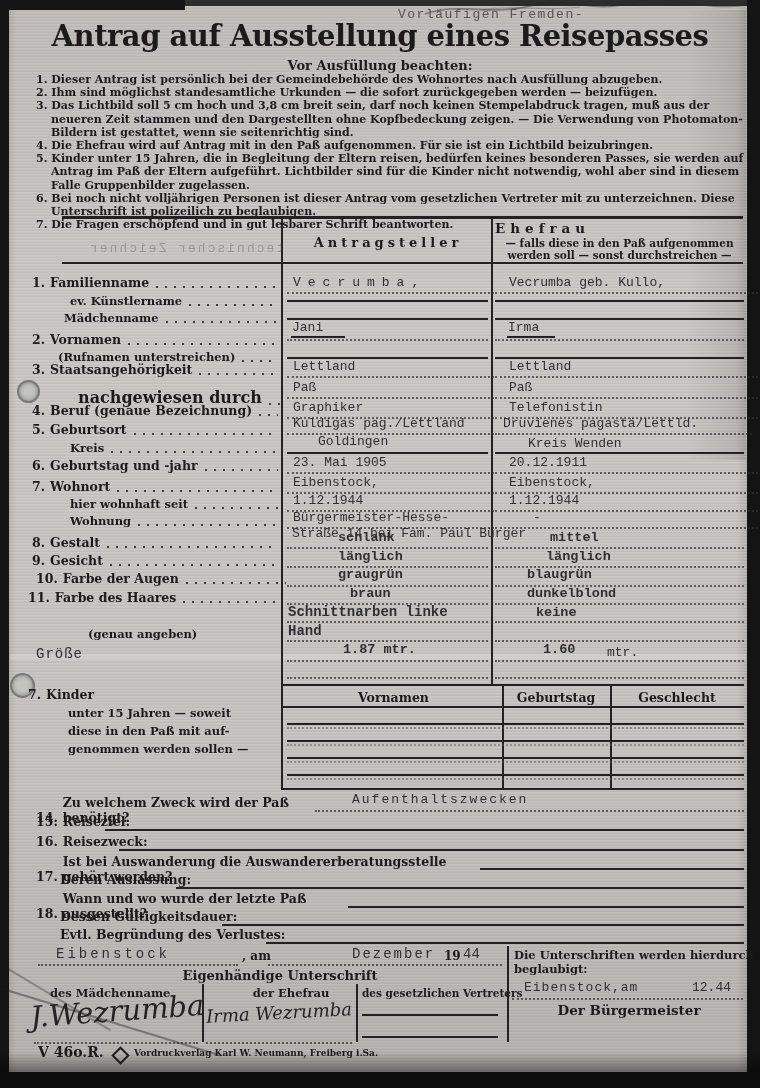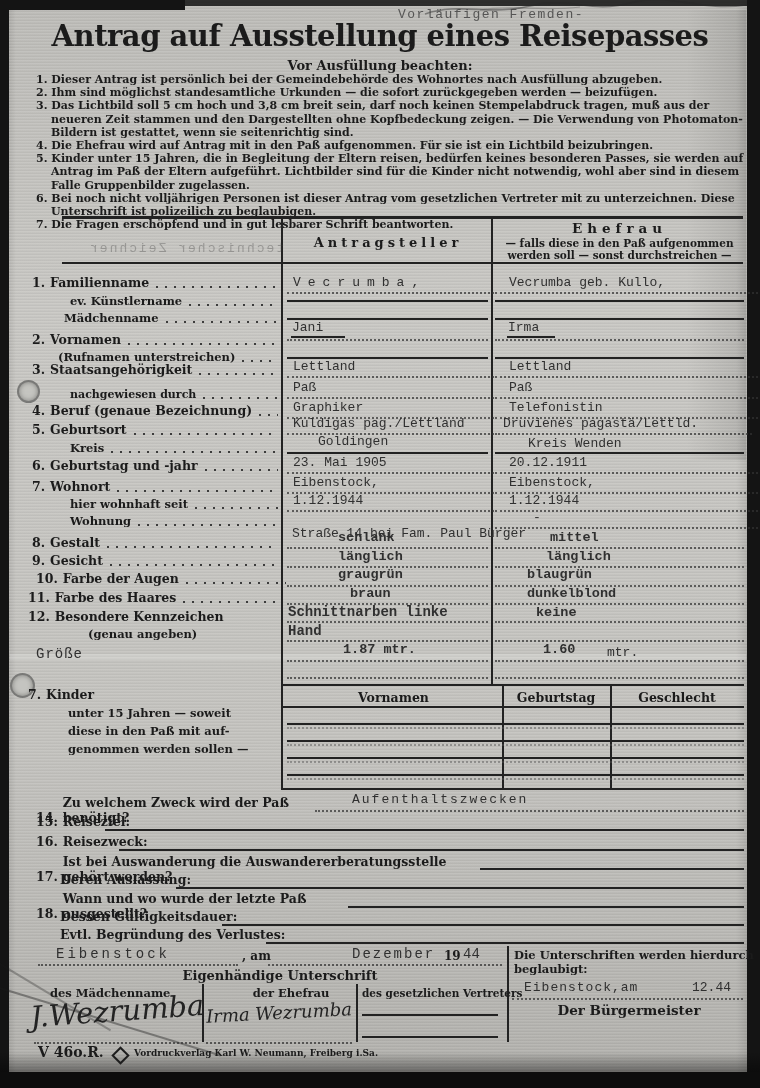--- a/index.html
+++ b/index.html
@@ -77,21 +77,21 @@
   </div>
 
   <div class="hl" style="left:62px;top:216px;width:681px;height:3px"></div>
   <div class="hl" style="left:62px;top:262px;width:681px;height:2px"></div>
   <div class="vl" style="left:281px;top:216px;width:2px;height:573px"></div>
   <div class="vl" style="left:491px;top:216px;width:2px;height:468px"></div>
 
   <div class="abs tw bleed" style="left:88px;top:241px;font-size:13px;letter-spacing:2px">technischer Zeichner</div>
 
   <div class="abs fr" style="left:287px;top:235px;width:202px;text-align:center;font-size:13px;letter-spacing:4px">Antragsteller</div>
-  <div class="abs fr" style="left:495px;top:220px;width:249px;text-align:center;font-size:13.5px;letter-spacing:5px">Ehefrau</div>
+  <div class="abs fr" style="left:495px;top:220px;width:249px;font-size:13.5px;letter-spacing:5px">Ehefrau</div>
   <div class="abs fr" style="left:495px;top:237px;width:249px;text-align:center;font-size:10.5px">— falls diese in den Paß aufgenommen</div>
   <div class="abs fr" style="left:495px;top:249px;width:249px;text-align:center;font-size:10.5px">werden soll — sonst durchstreichen —</div>
 
   <div class="abs fr flexlbl" style="left:32px;top:275px;width:246px;font-size:12.5px">
       <span class="num">1.</span>
       <span>Familienname</span>
       <span class="leader"></span>
     </div>
   <div class="abs fr flexlbl" style="left:70px;top:294px;width:208px;font-size:11.5px">
       <span>ev. Künstlername</span>
@@ -108,21 +108,21 @@
     </div>
   <div class="abs fr flexlbl" style="left:58px;top:350px;width:220px;font-size:11.5px">
       <span>(Rufnamen unterstreichen)</span>
       <span class="leader"></span>
     </div>
   <div class="abs fr flexlbl" style="left:32px;top:362px;width:246px;font-size:12.5px">
       <span class="num">3.</span>
       <span>Staatsangehörigkeit</span>
       <span class="leader"></span>
     </div>
-  <div class="abs fr flexlbl" style="left:70px;top:388px;width:208px;font-size:11px">
+  <div class="abs fr flexlbl" style="left:78px;top:388px;width:208px;font-size:16px">
       <span>nachgewiesen durch</span>
       <span class="leader"></span>
     </div>
   <div class="abs fr flexlbl" style="left:32px;top:403px;width:246px;font-size:12.5px">
       <span class="num">4.</span>
       <span>Beruf (genaue Bezeichnung)</span>
       <span class="leader"></span>
     </div>
   <div class="abs fr flexlbl" style="left:32px;top:422px;width:246px;font-size:12.5px">
       <span class="num">5.</span>
@@ -163,24 +163,20 @@
     </div>
   <div class="abs fr flexlbl" style="left:36px;top:571px;width:250px;font-size:12.5px">
       <span class="num">10.</span>
       <span>Farbe der Augen</span>
       <span class="leader"></span>
     </div>
   <div class="abs fr flexlbl" style="left:28px;top:590px;width:250px;font-size:12.5px">
       <span class="num">11.</span>
       <span>Farbe des Haares</span>
       <span class="leader"></span>
-    </div>
-  <div class="abs fr flexlbl" style="left:28px;top:609px;width:250px;font-size:12.5px">
-      <span class="num">12.</span>
-      <span>Besondere Kennzeichen</span>
     </div>
   <div class="abs fr" style="left:88px;top:627px;font-size:11.5px">(genau angeben)</div>
   <div class="abs tw" style="left:36px;top:646px;font-size:14px;letter-spacing:1px">Größe</div>
 
   <div class="abs fr flexlbl" style="left:28px;top:687px;width:250px;font-size:12.5px">
       <span class="num">7.</span>
       <span>Kinder</span>
     </div>
   <div class="abs fr" style="left:68px;top:706px;font-size:11.5px">unter 15 Jahren — soweit</div>
   <div class="abs fr" style="left:68px;top:724px;font-size:11.5px">diese in den Paß mit auf-</div>
@@ -217,20 +213,21 @@
   <div class="abs tw" style="left:528px;top:436px;font-size:13px">Kreis Wenden</div>
   <div class="hl" style="left:287px;top:452px;width:201px;height:2px"></div>
   <div class="hl" style="left:495px;top:452px;width:249px;height:2px"></div>
 
   <div class="cell tw db" style="left:287px;top:455px;width:201px;padding-left:6px">23. Mai 1905</div>
   <div class="cell tw db" style="left:495px;top:455px;width:249px;padding-left:14px">20.12.1911</div>
   <div class="cell tw db" style="left:287px;top:475px;width:201px;padding-left:6px">Eibenstock,</div>
   <div class="cell tw db" style="left:495px;top:475px;width:249px;padding-left:14px">Eibenstock,</div>
   <div class="cell tw db" style="left:287px;top:493px;width:201px;padding-left:6px">1.12.1944</div>
   <div class="cell tw db" style="left:495px;top:493px;width:249px;padding-left:14px">1.12.1944</div>
+  <div class="cell tw db" style="left:287px;top:510px;width:201px;padding-left:6px">Bürgermeister-Hesse-</div>
   <div class="cell tw db" style="left:495px;top:510px;width:249px;padding-left:38px">-</div>
   <div class="abs tw nowrap" style="left:292px;top:526px;font-size:13px;z-index:2">Straße 14 bei  Fam. Paul Bürger</div>
 
   <div class="abs tw twb" style="left:338px;top:530px;font-size:13.5px">schlank</div>
   <div class="abs tw twb" style="left:550px;top:530px;font-size:13.5px">mittel</div>
   <div class="dl" style="left:287px;top:547px;width:201px"></div>
   <div class="dl" style="left:495px;top:547px;width:249px"></div>
 
   <div class="abs tw twb" style="left:338px;top:549px;font-size:13.5px">länglich</div>
   <div class="abs tw twb" style="left:546px;top:549px;font-size:13.5px">länglich</div>

